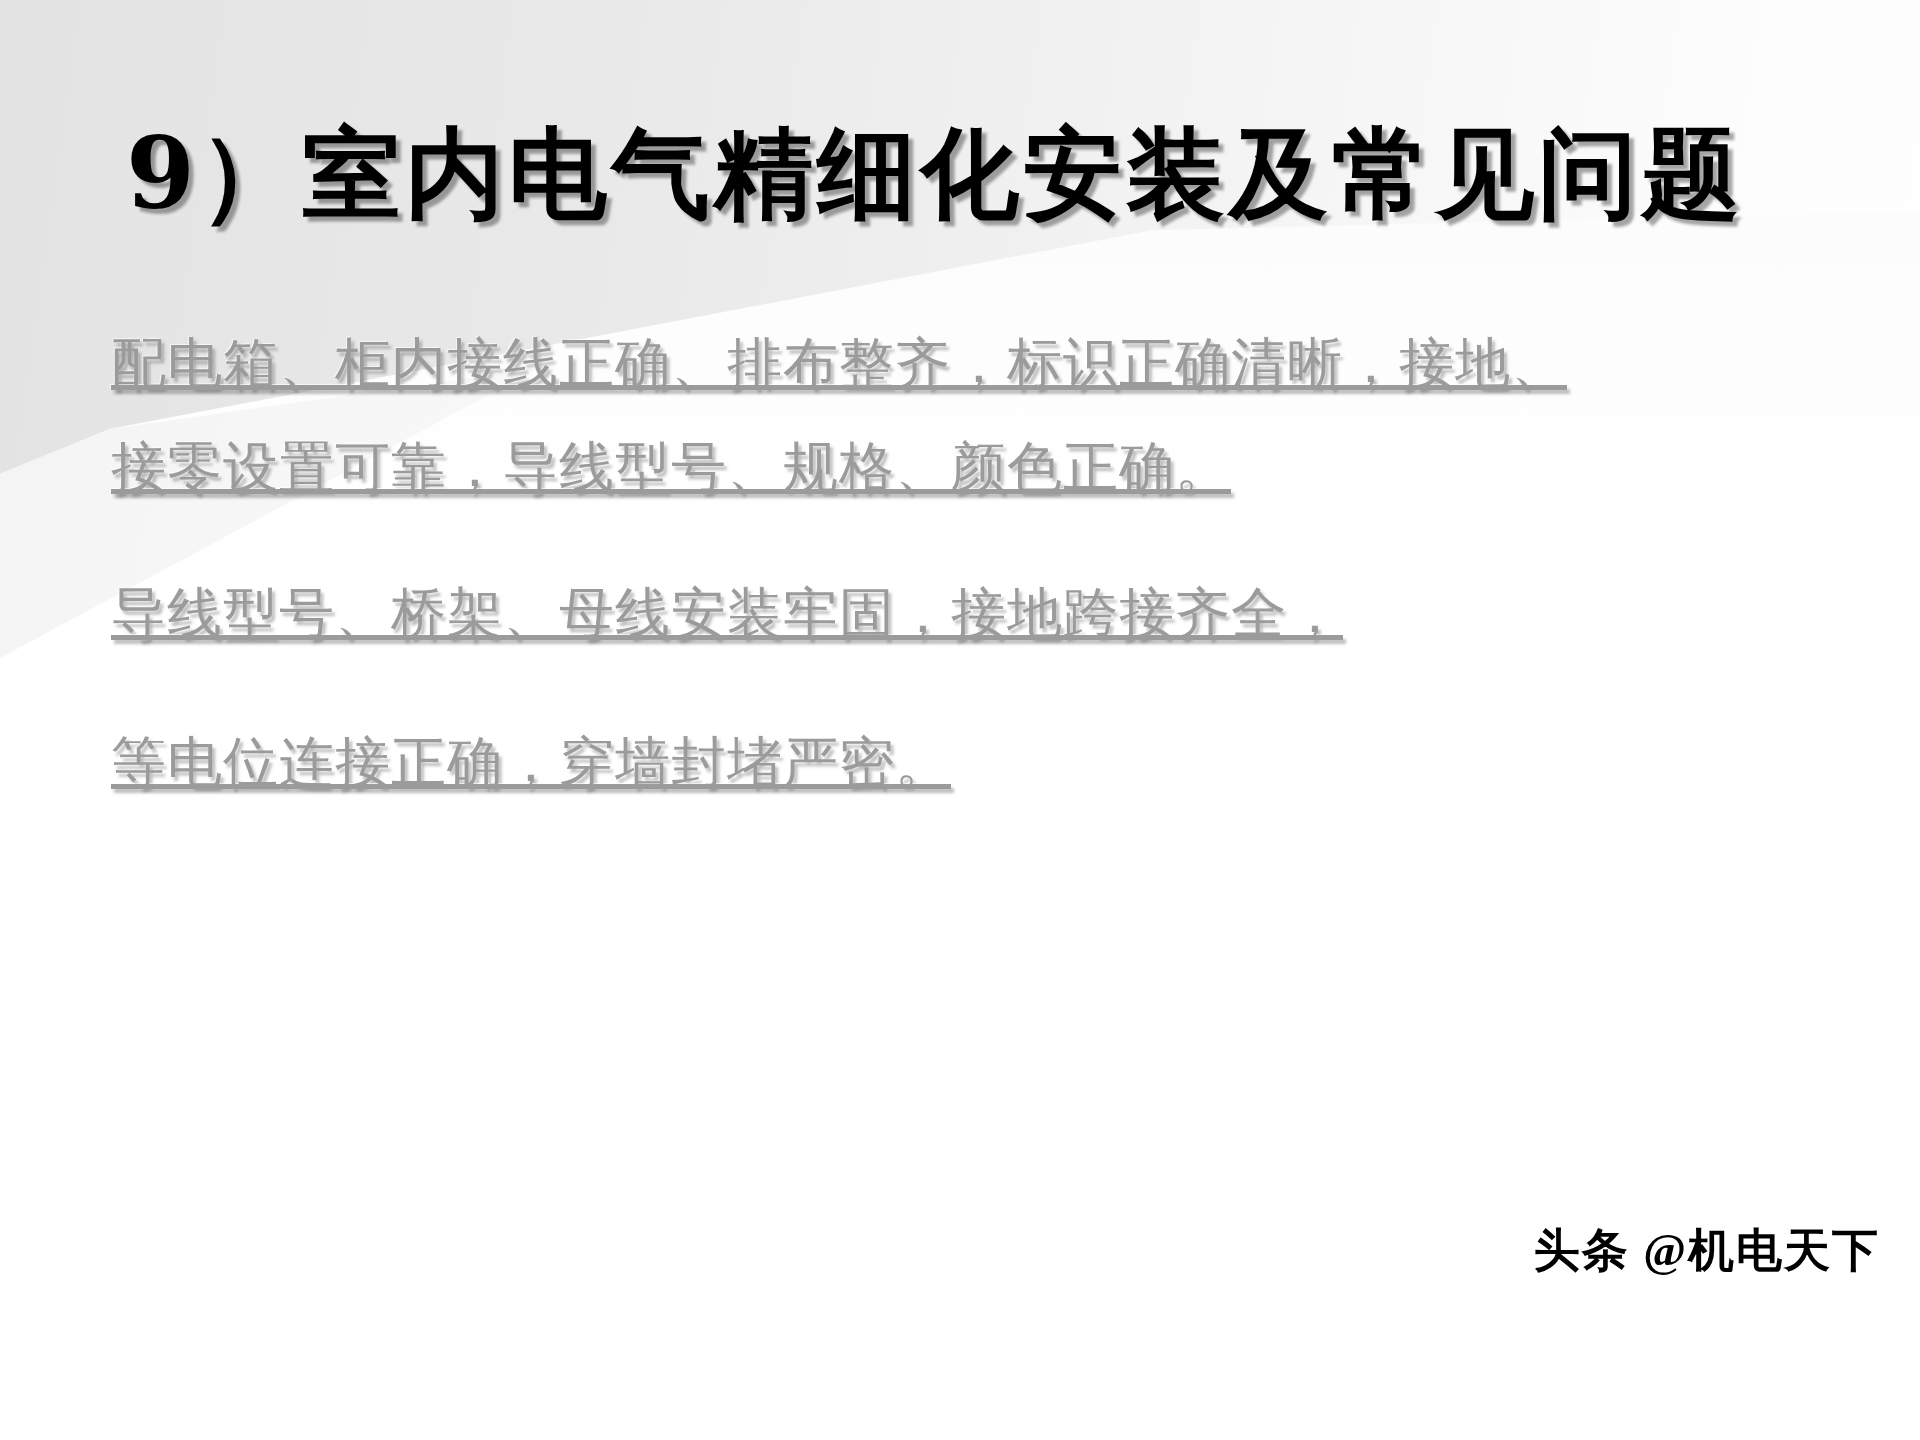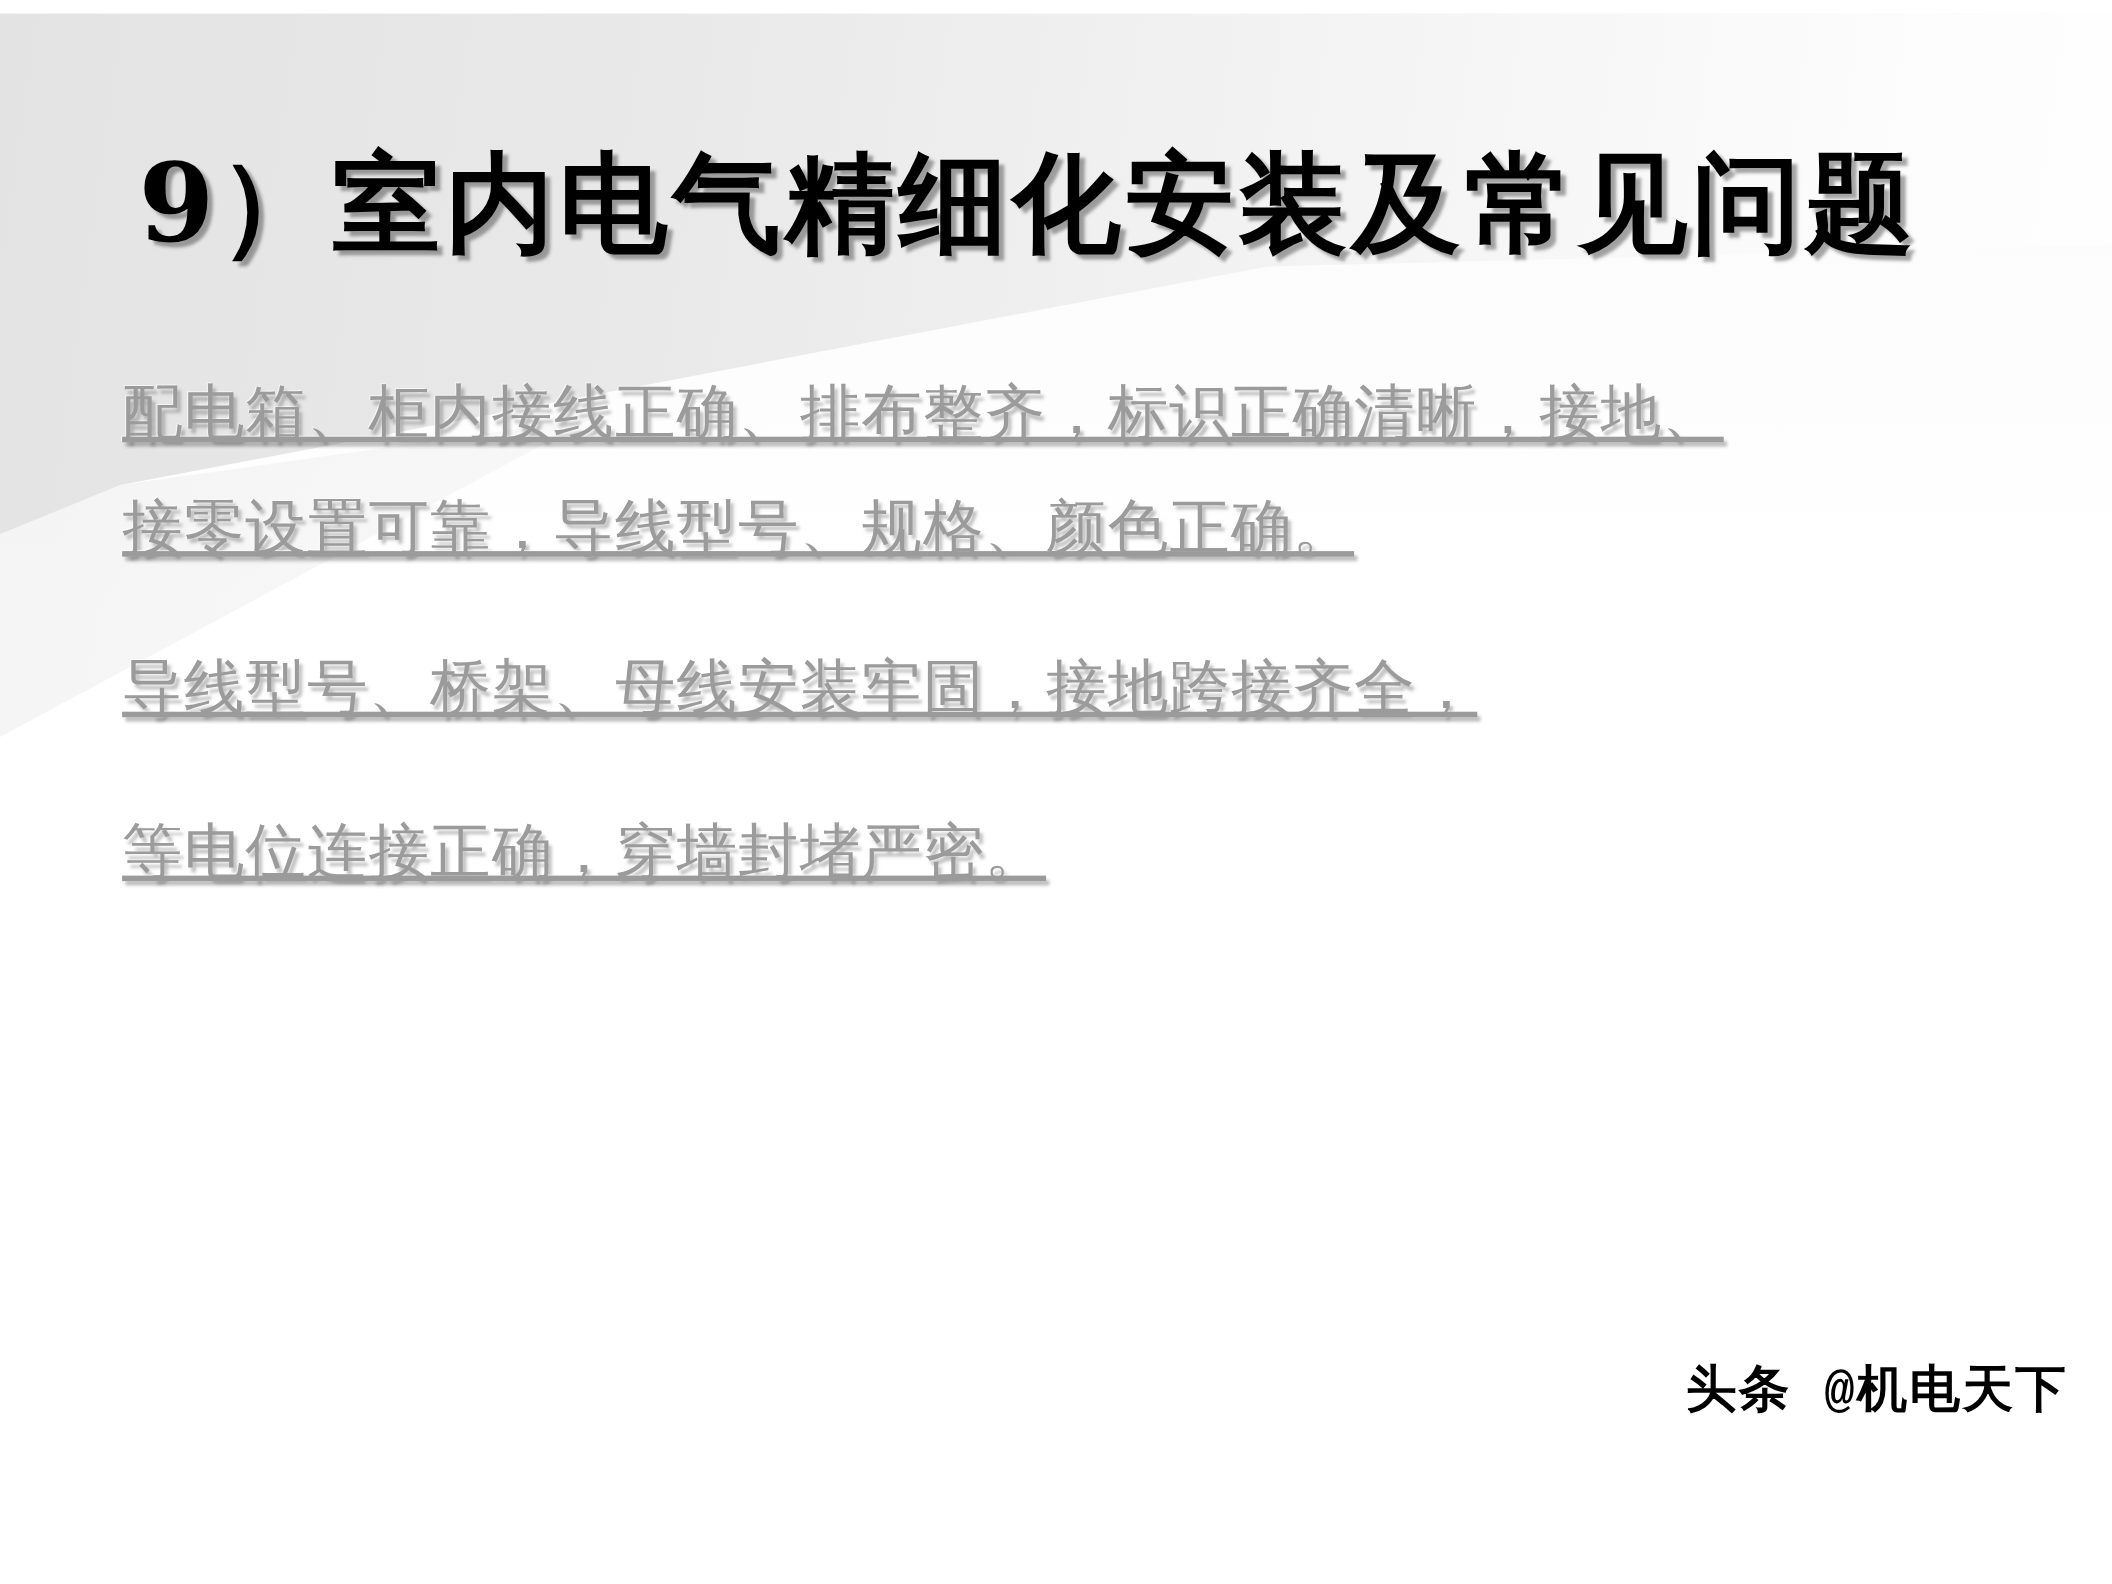--- a/index.html
+++ b/index.html
@@ -7,21 +7,20 @@
     padding: 0;
     background: #ffffff;
   }
   .slide {
     position: relative;
     width: 1920px;
     height: 1316px;
     overflow: hidden;
     background: #ffffff;
     font-family: "DejaVu Serif", "Liberation Serif", serif;
-    margin-top: 12px;
   }
   
   .bg-base {
     position: absolute;
     inset: 0;
     background: linear-gradient(180deg, #fafafa 0%, #ffffff 40%, #ffffff 100%);
   }
   
   .bg-wedge {
     position: absolute;
@@ -70,21 +69,21 @@
   }
   .para .line { display: block; text-decoration: underline; }
   .para-1 { top: 311px; }
   .para-2 { top: 561px; }
   .para-3 { top: 710px; }
   .para-4 { top: 798px; }
   .watermark {
     position: absolute;
     right: 40px;
     bottom: 34px;
-    font-family: Liberation Mono, monospace;
+    font-family: Liberation Serif, serif;
     font-size: 46px;
     font-weight: bold;
     letter-spacing: 2px;
     color: #000000;
     text-shadow: 2px 2px 0 rgba(255, 255, 255, 0.9),
                  -2px -2px 0 rgba(255, 255, 255, 0.35);
     white-space: nowrap;
   }
 </style>
 </head>

